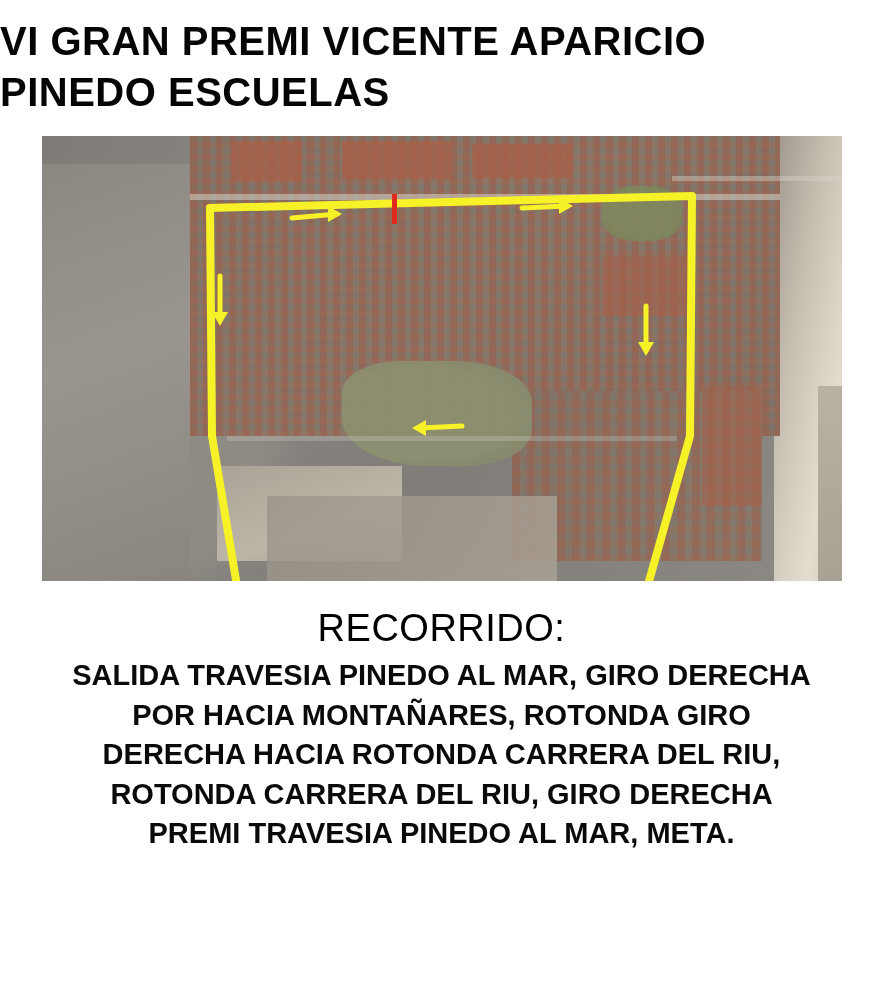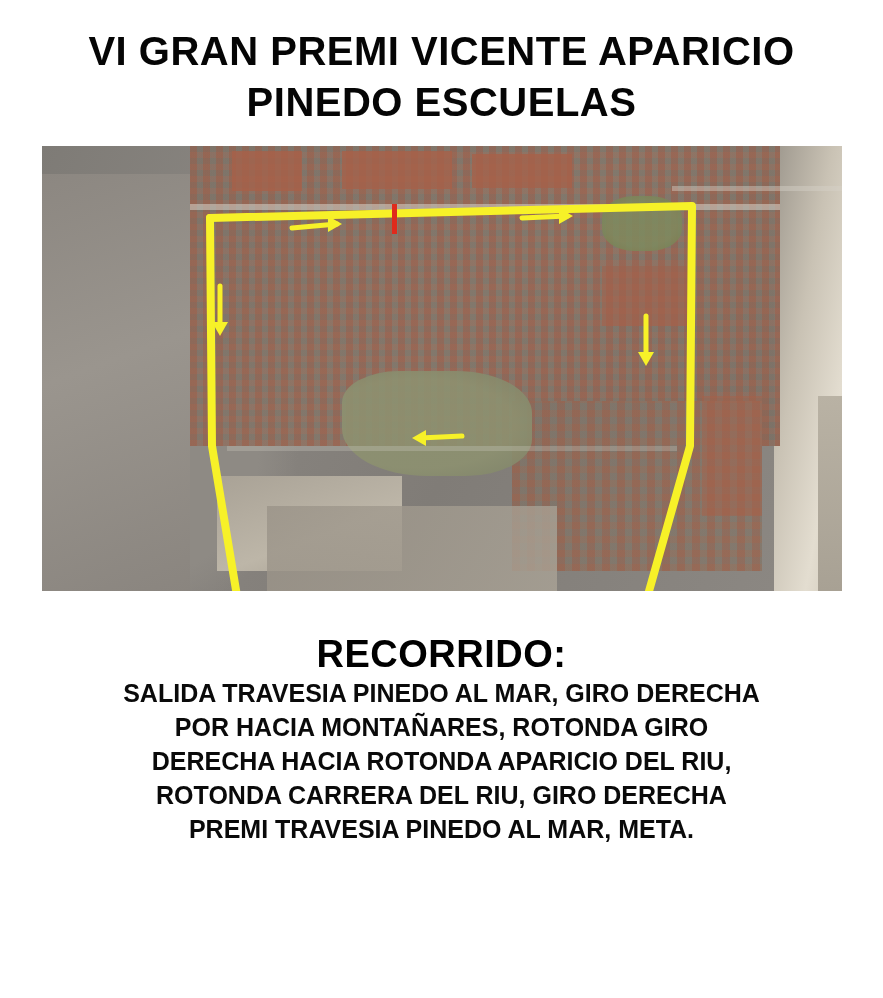--- a/index.html
+++ b/index.html
@@ -18,22 +18,21 @@
     position: relative;
     width: 883px;
     height: 998px;
     background: #ffffff;
     display: flex;
     flex-direction: column;
     align-items: center;
   }
   .title-block {
     width: 100%;
-    text-align: center;
-    padding-top: 26px;
+    padding-top: 16px;
   }
   .title-line {
     font-size: 40px;
     font-weight: bold;
     letter-spacing: 0.5px;
     line-height: 1.28;
     color: #050505;
   }
   .map-wrap {
     position: relative;
@@ -135,31 +134,32 @@
     pointer-events: none;
   }
   .start-mark {
     position: absolute;
     left: 350px; top: 58px;
     width: 5px; height: 30px;
     background: #e02a1c;
   }
   
   .recorrido-head {
-    margin-top: 42px;
+    margin-top: 26px;
     font-size: 38px;
-    font-weight: bold;
+    font-weight: normal;
     letter-spacing: 0.5px;
   }
   .recorrido-body {
     width: 840px;
     text-align: center;
-    font-size: 25px;
+    font-size: 29px;
     font-weight: bold;
     line-height: 1.36;
+    margin-top: 6px;
     color: #0a0a0a;
   }
 </style>
 </head>
 <body>
 
 <div class="poster">
 
   <div class="title-block">
     <div class="title-line">VI GRAN PREMI VICENTE APARICIO</div>
@@ -211,18 +211,18 @@
         <polygon points="370,292 384,284 384,300" stroke="none"></polygon>
       </g>
     </svg>
   </div>
 
   <div class="recorrido-head">RECORRIDO:</div>
 
   <div class="recorrido-body">
     <div>SALIDA TRAVESIA PINEDO AL MAR, GIRO DERECHA</div>
     <div>POR HACIA MONTAÑARES, ROTONDA GIRO</div>
-    <div>DERECHA HACIA ROTONDA APARICIO DEL RIU,</div>
+    <div>DERECHA HACIA ROTONDA CARRERA DEL RIU,</div>
     <div>ROTONDA CARRERA DEL RIU, GIRO DERECHA</div>
     <div>PREMI TRAVESIA PINEDO AL MAR, META.</div>
   </div>
 
 </div>
 
 </body></html>

